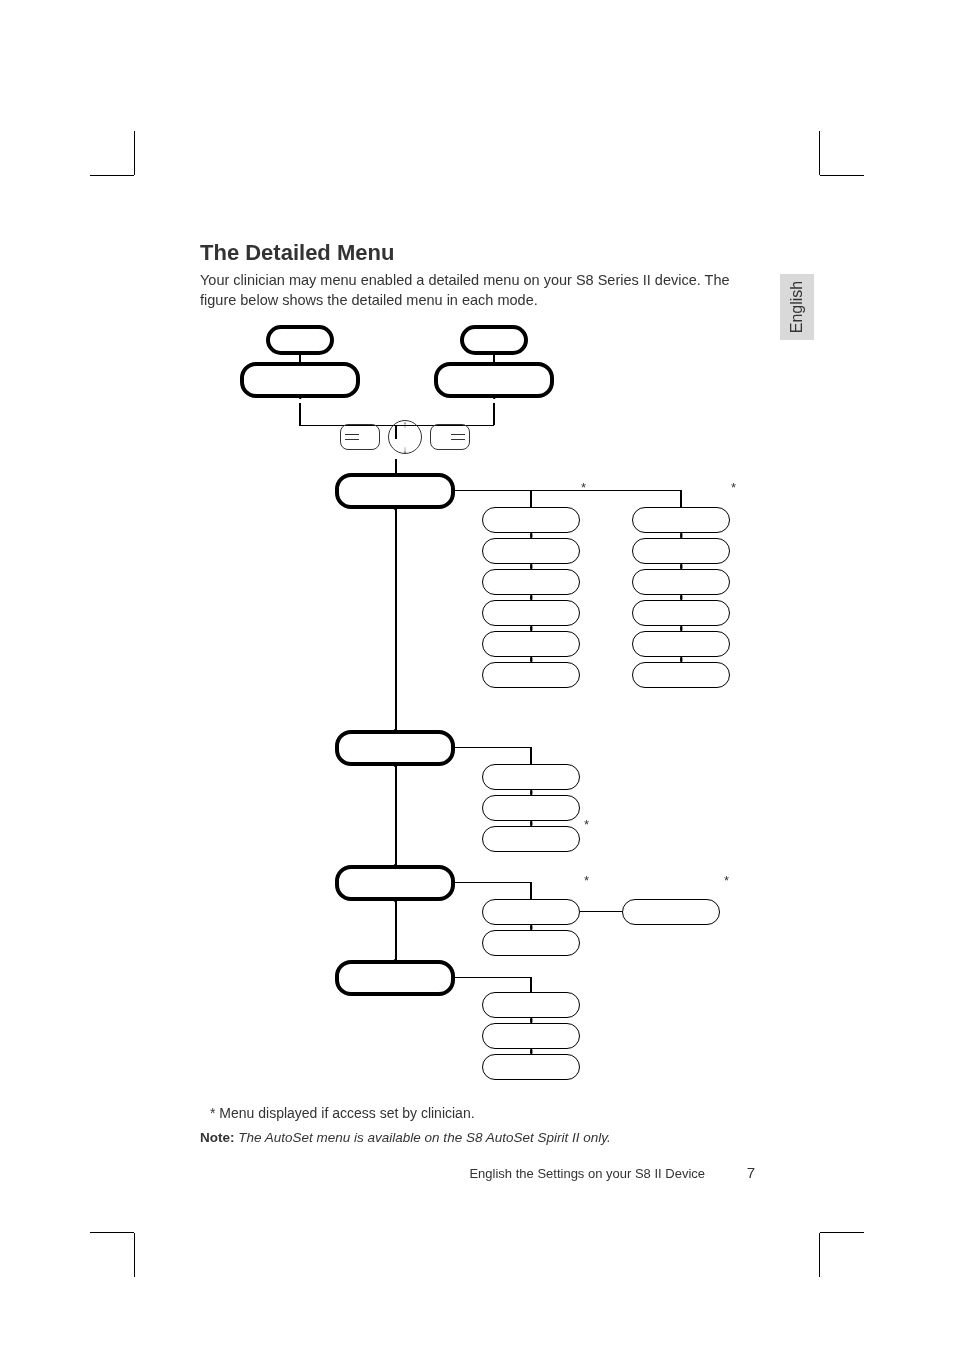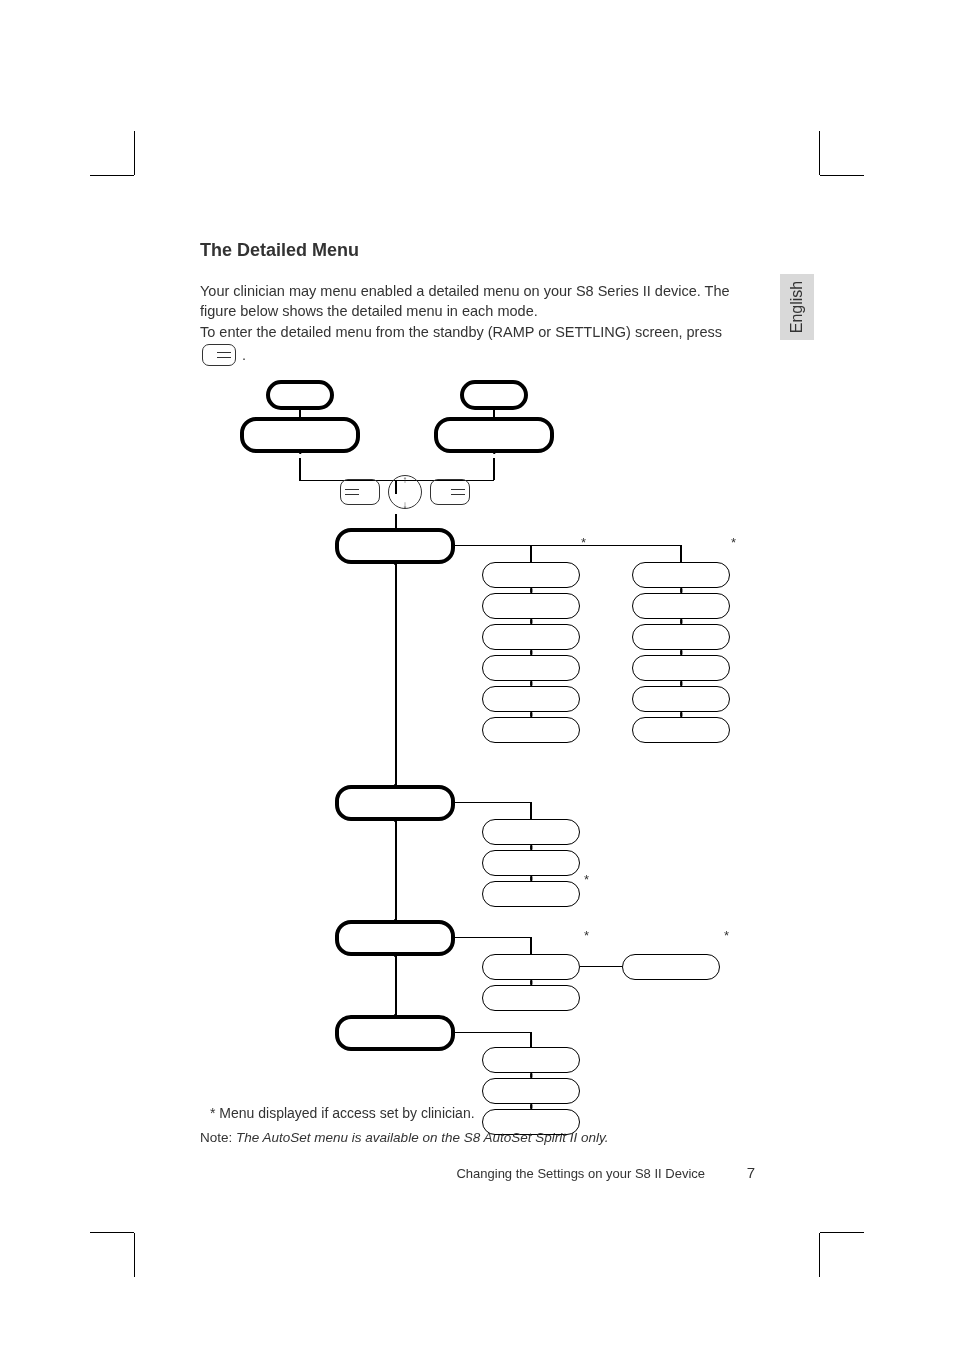--- a/index.html
+++ b/index.html
@@ -35,23 +35,23 @@
   }
 
   
   .content {
     position: absolute;
     left: 200px;
     top: 240px;
     width: 555px;
   }
   h2 {
-    font-size: 18px;
+    font-size: 22px;
     font-weight: bold;
-    margin-bottom: 20px;
+    margin-bottom: 4px;
   }
   p.body {
     font-size: 14.5px;
     line-height: 1.4;
     margin-bottom: 2px;
   }
   .instr-line { display: flex; align-items: center; flex-wrap: wrap; gap: 4px; font-size: 14.5px; }
   .right-btn-icon-inline {
     display: inline-block;
     width: 34px; height: 22px;
@@ -167,21 +167,21 @@
     bottom: 230px;
     font-size: 14px;
   }
   .note-line {
     position: absolute;
     left: 200px;
     bottom: 206px;
     font-size: 13.5px;
     font-style: italic;
   }
-  .note-line b { font-style: normal; font-weight: normal; }
+  .note-line b { font-style: normal; font-weight: bold; }
 
   .footer {
     position: absolute;
     bottom: 170px;
     left: 200px;
     width: 555px;
     text-align: right;
     font-size: 13px;
   }
   .page-num {
@@ -205,25 +205,20 @@
 <div class="crop h" style="right:90px; bottom:118px;"></div>
 <div class="crop v" style="right:134px; bottom:74px;"></div>
 
 <div class="lang-tab">
   <span>English</span>
 </div>
 
 <div class="content">
   <h2>The Detailed Menu</h2>
   <p class="body">Your clinician may menu enabled a detailed menu on your S8 Series II device. The figure below shows the detailed menu in each mode.</p>
-  <div class="instr-line">
-    <span>To enter the detailed menu from the standby (RAMP or SETTLING) screen, press</span>
-    <span class="right-btn-icon-inline"></span>
-    <span>.</span>
-  </div>
 
   <div class="figure">
 
     <div class="node thick" style="left:66px; top:0; width:68px; height:30px;"></div>
     <div class="vline" style="left:99px; top:30px; height:7px;"></div>
     <div class="node thick" style="left:40px; top:37px; width:120px; height:36px;">
       <span class="tick both-bot"></span>
     </div>
 
     <div class="node thick" style="left:260px; top:0; width:68px; height:30px;"></div>
@@ -361,15 +356,15 @@
       </div>
 
   </div>
 </div>
 
 <div class="footnote">* Menu displayed if access set by clinician.</div>
 <div class="note-line">
   <b>Note:</b><span> The AutoSet menu is available on the S8 AutoSet Spirit II only.</span>
 </div>
 <div class="footer">
-  <span>Changing the Settings on your S8 II Device</span>
+  <span>English the Settings on your S8 II Device</span>
   <span class="page-num">7</span>
 </div>
 
 </body></html>

